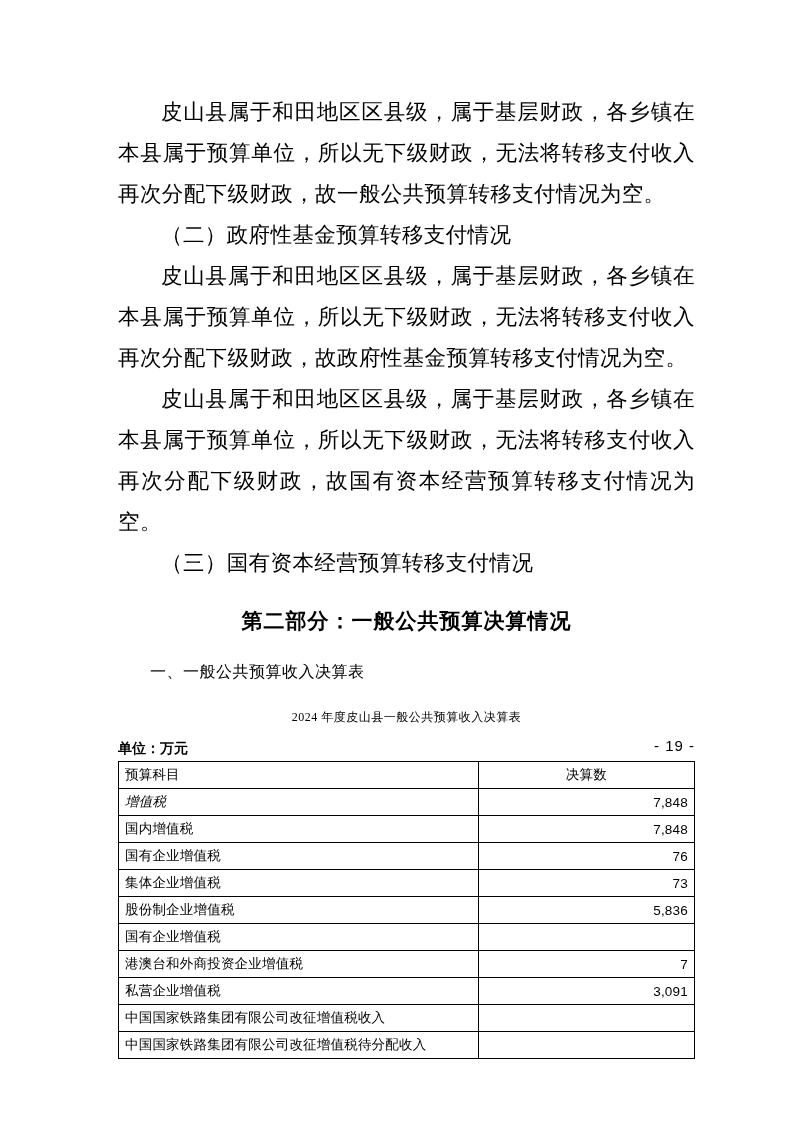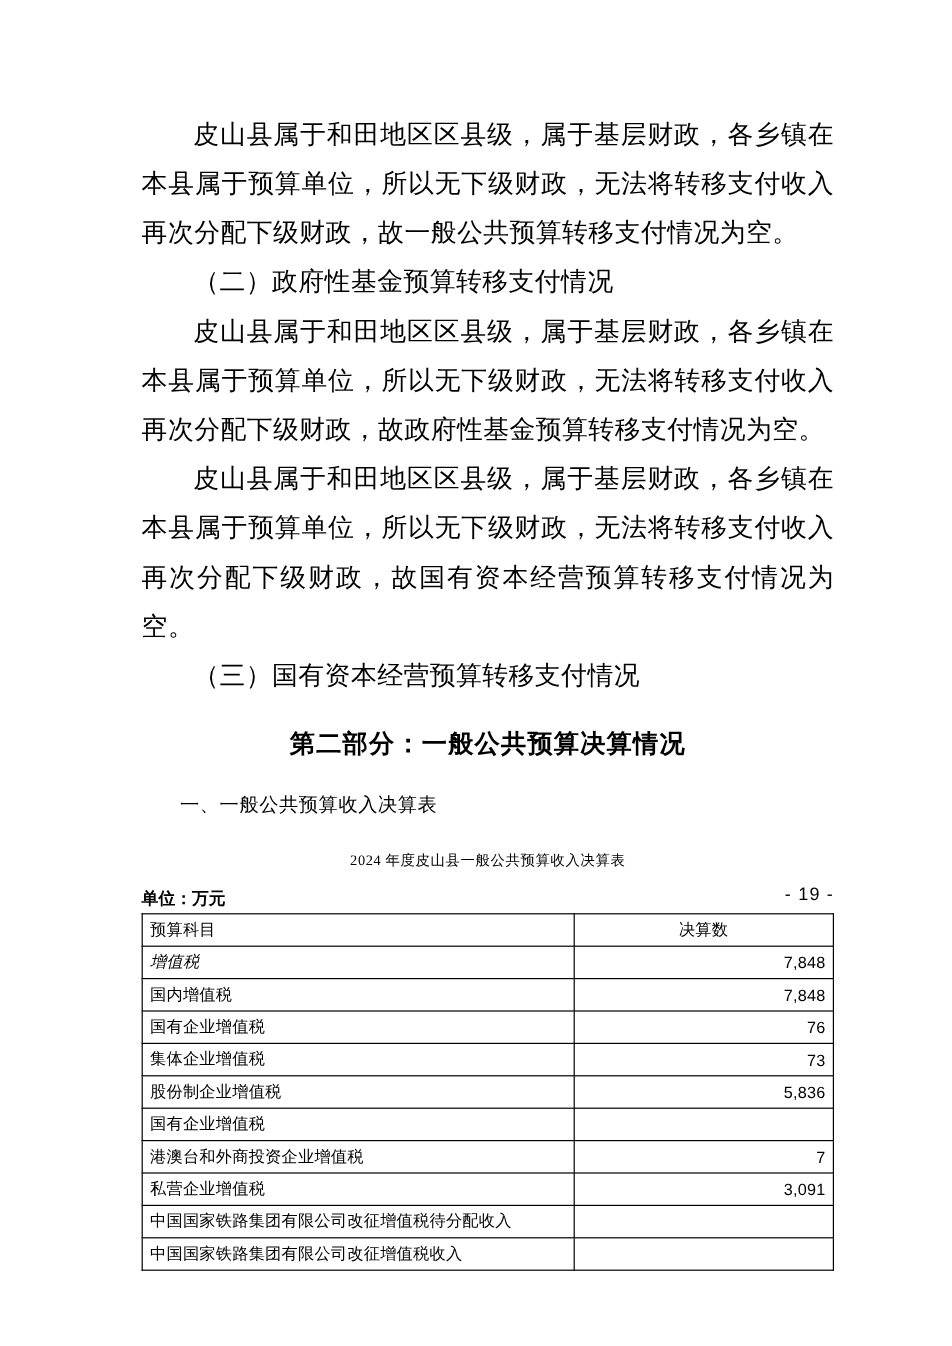--- a/index.html
+++ b/index.html
@@ -146,24 +146,24 @@
       </tr>
       <tr>
         <td class="col-item lvl4">港澳台和外商投资企业增值税</td>
         <td class="col-val">7</td>
       </tr>
       <tr>
         <td class="col-item lvl4">私营企业增值税</td>
         <td class="col-val">3,091</td>
       </tr>
       <tr>
-        <td class="col-item lvl4">中国国家铁路集团有限公司改征增值税待分配收入</td>
+        <td class="col-item lvl4">中国国家铁路集团有限公司改征增值税收入</td>
         <td class="col-val"></td>
       </tr>
       <tr>
-        <td class="col-item lvl4">中国国家铁路集团有限公司改征增值税收入</td>
+        <td class="col-item lvl4">中国国家铁路集团有限公司改征增值税待分配收入</td>
         <td class="col-val"></td>
       </tr>
     </tbody>
   </table>
 
   <div class="page-number">- 19 -</div>
 </div>
 
 </body></html>

